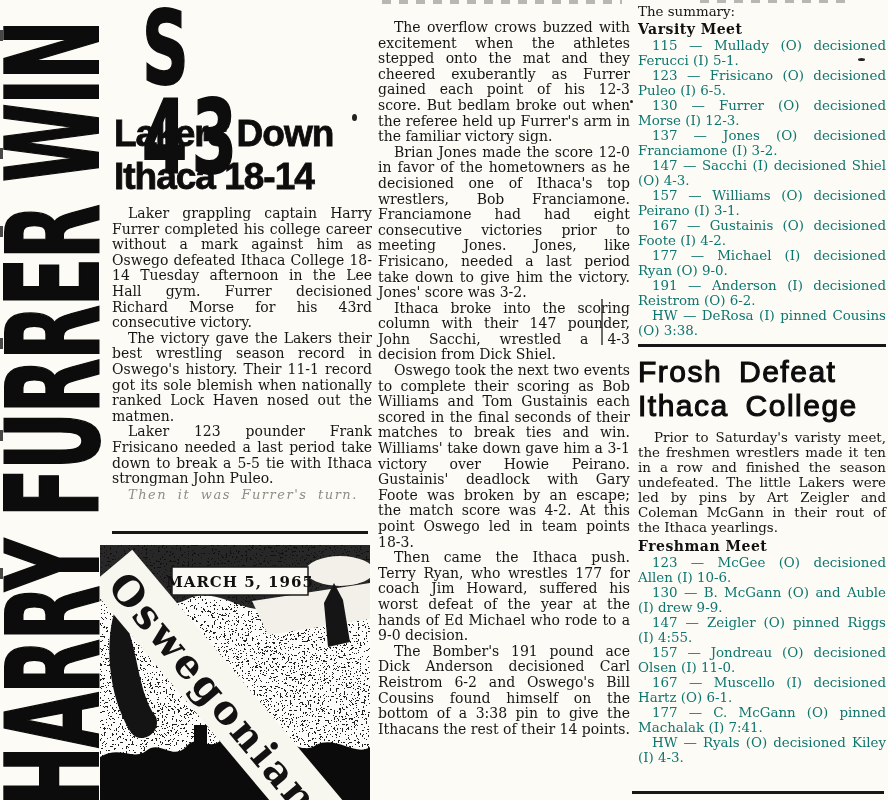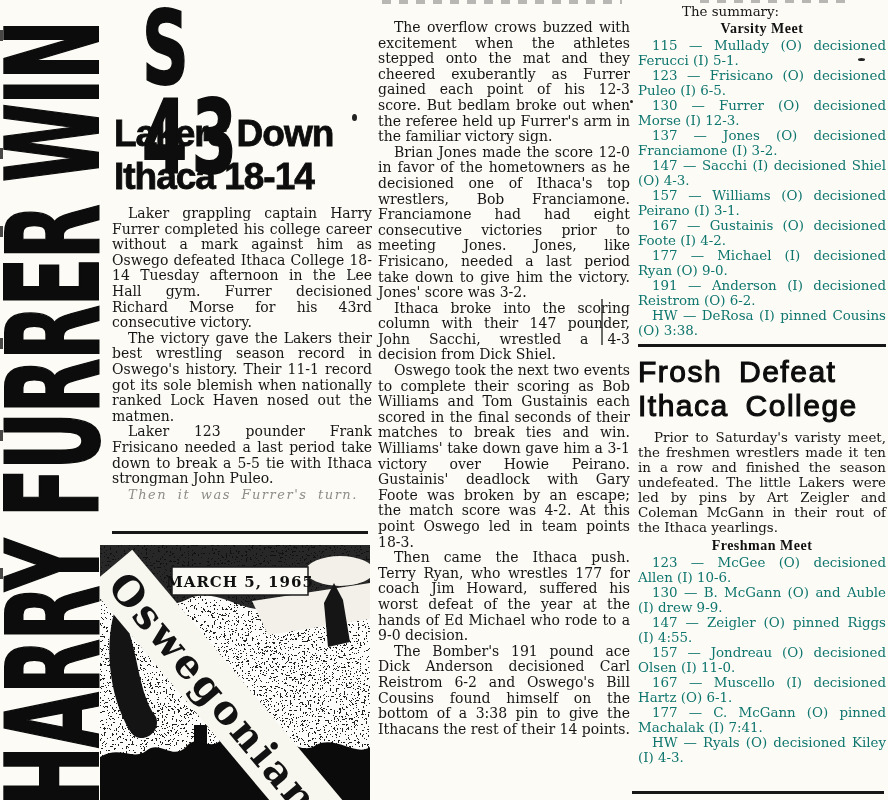--- a/index.html
+++ b/index.html
@@ -76,29 +76,28 @@
   .rule {
     position:absolute;
     height:3px; background:#171717;
   }
   .rule-col1 { left:112px; top:531px; width:256px; }
   .rule-col3-mid { position:static; margin:6px 0 8px; width:100%; }
   .rule-col3-bottom { left:632px; top:791px; width:252px; }
 
   
   .col3 .body, .col3 .entry, .summary-intro { font-size:13.4px; line-height:15px; }
-  .summary-intro { color:#161616;margin-left:44px; }
+  .summary-intro { color:#161616; }
   .meet-title {
-    text-align:center;
+    text-align:left;
     font-weight:bold;
     font-size:14px; line-height:16px;
     letter-spacing:0.5px;
     margin:2px 0 1px;
     color:#111;
-    font-family:Liberation Serif, serif;
   }
   .entry {
     text-indent:14px;
     text-align:justify;
     color:#0f766e;
   }
   .frosh-hl {
     font-family:"Liberation Sans", sans-serif;
     font-weight:normal;
     font-size:30px; line-height:34px;

